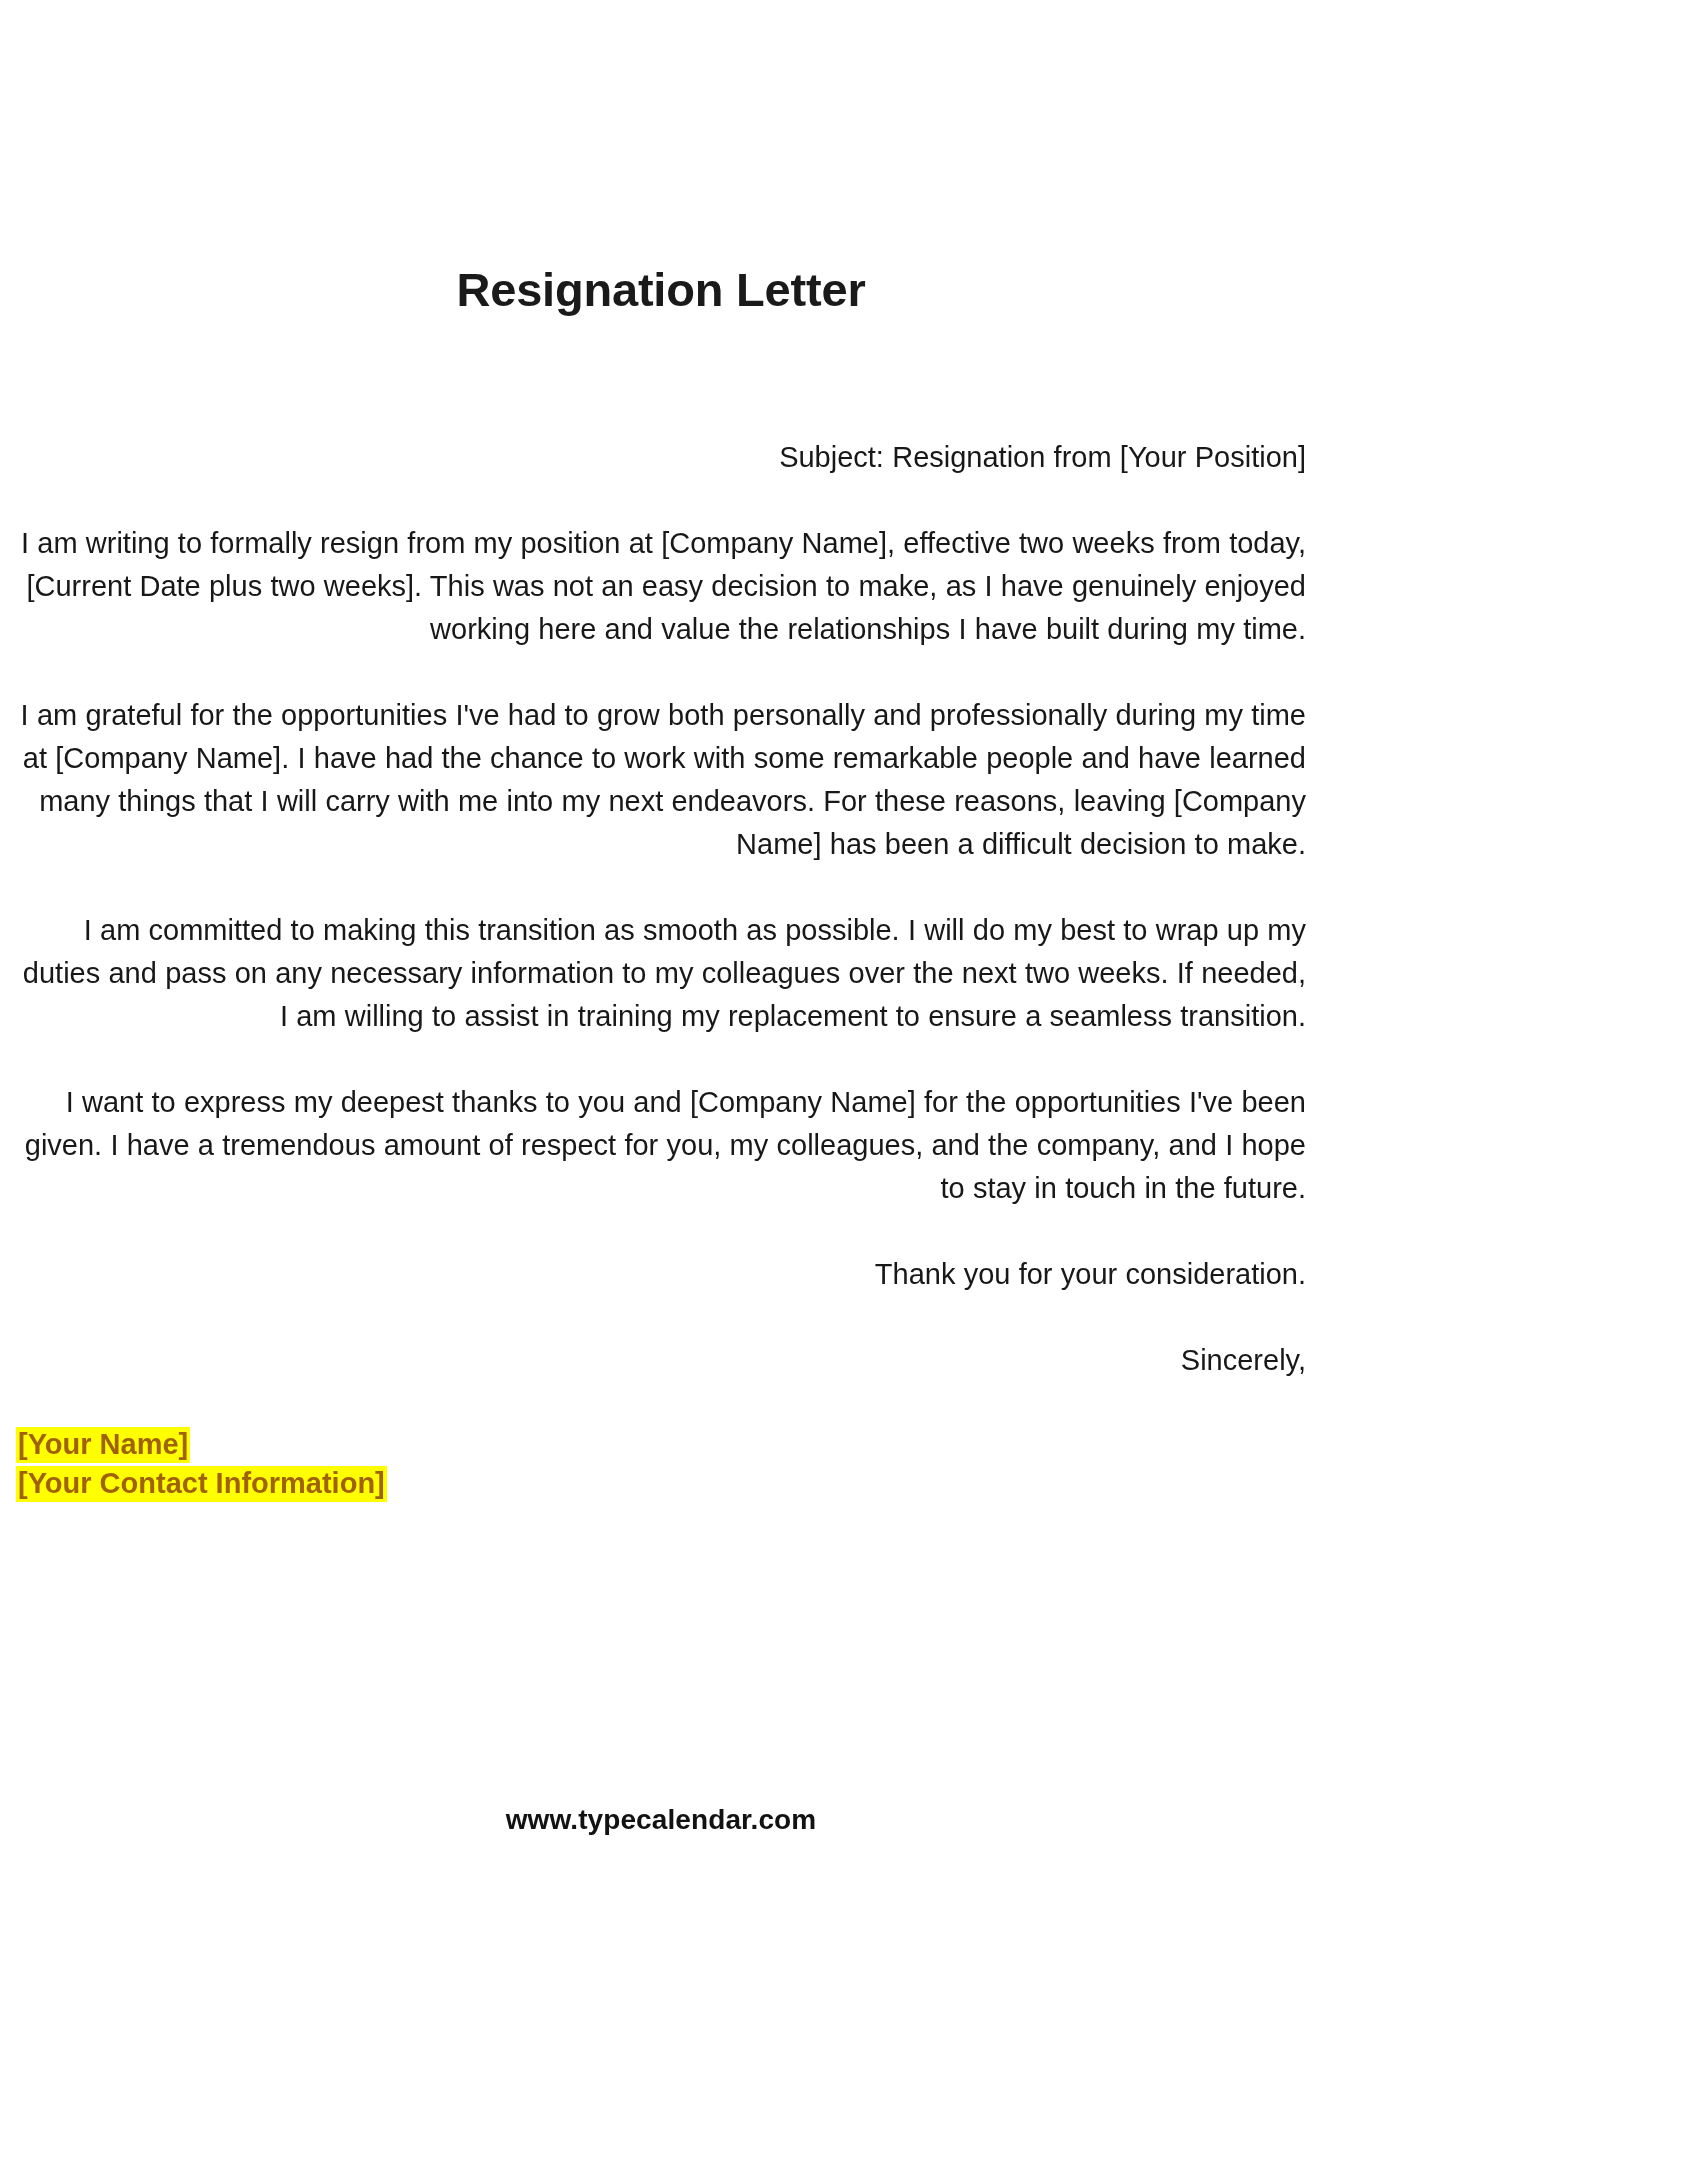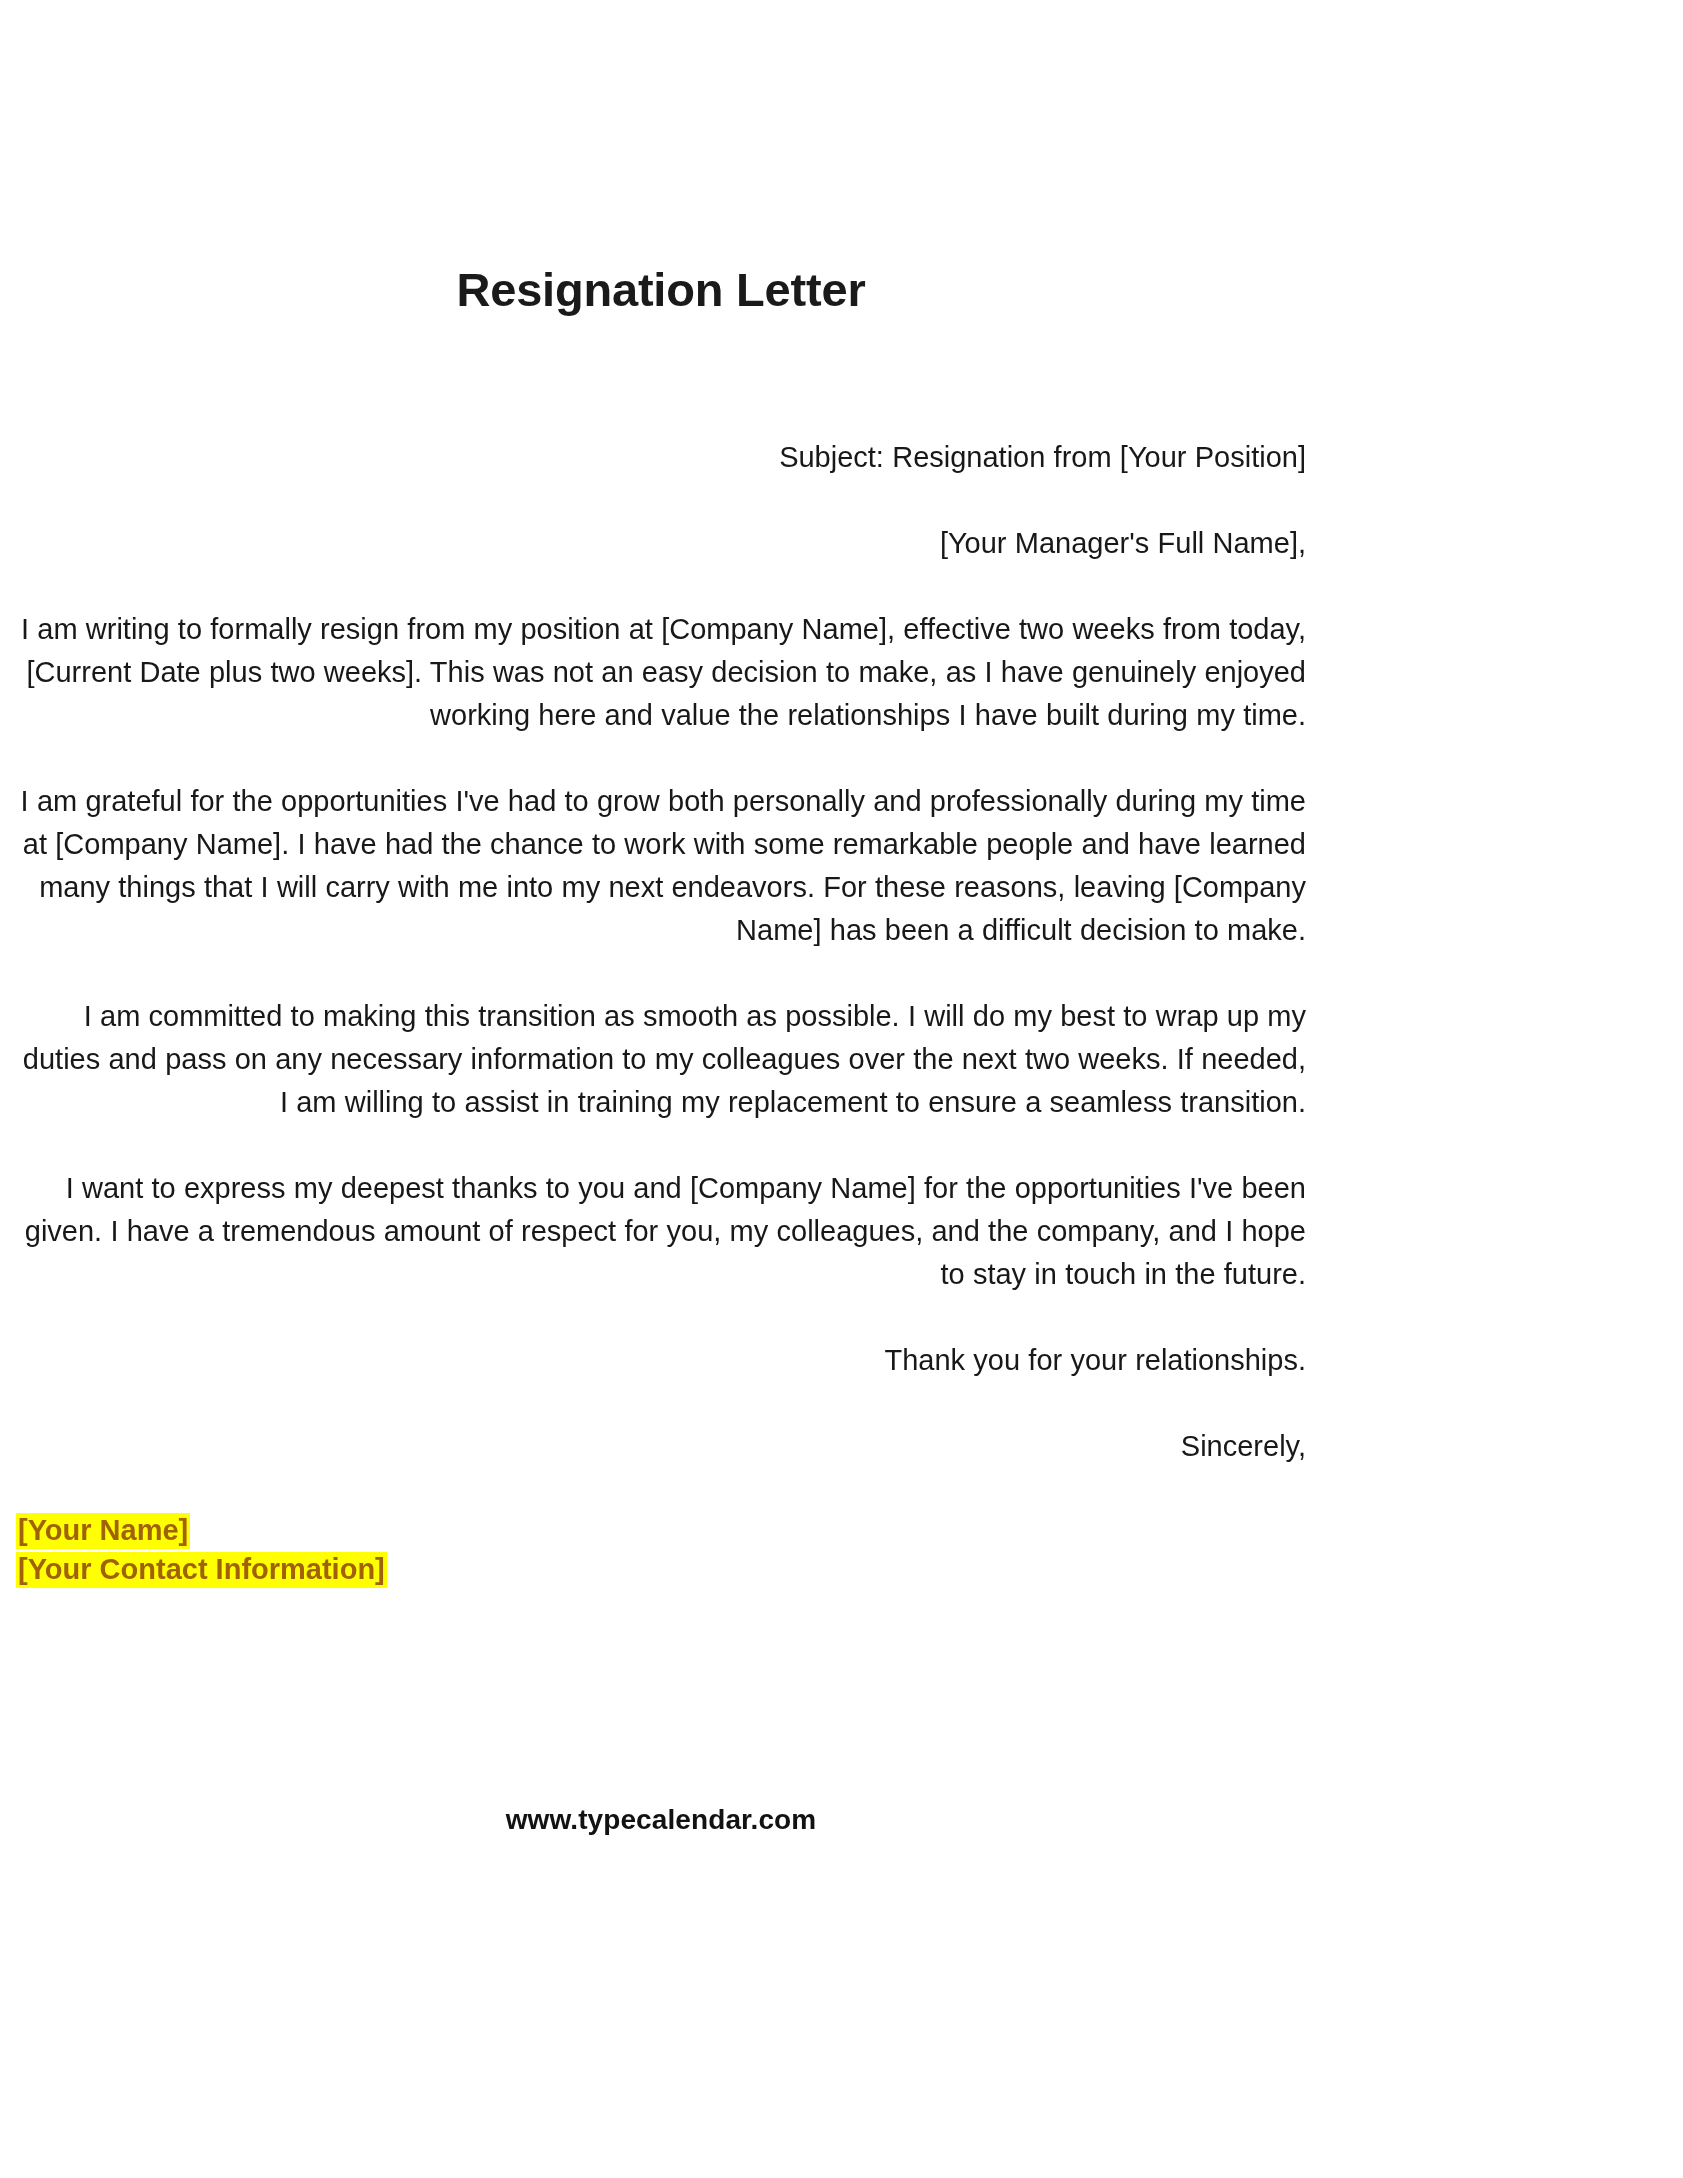--- a/index.html
+++ b/index.html
@@ -97,32 +97,31 @@
 <body>
 
 <div class="page">
 
   <h1 class="doc-title">Resignation Letter</h1>
 
   <div class="letter-body">
 
     <p class="para">Subject: Resignation from [Your Position]</p>
 
-    <p class="para">[Your Manager's Full Name],</p>
 
     <p class="para">I am writing to formally resign from my position at [Company Name], effective two weeks from today, [Current Date plus two weeks]. This was not an easy decision to make, as I have genuinely enjoyed working here and value the relationships I have built during my time.</p>
 
     <p class="para">I am grateful for the opportunities I've had to grow both personally and professionally during my time at [Company Name]. I have had the chance to work with some remarkable people and have learned many things that I will carry with me into my next endeavors. For these reasons, leaving [Company Name] has been a difficult decision to make.</p>
 
 
     <p class="para">I am committed to making this transition as smooth as possible. I will do my best to wrap up my duties and pass on any necessary information to my colleagues over the next two weeks. If needed, I am willing to assist in training my replacement to ensure a seamless transition.</p>
 
     <p class="para">I want to express my deepest thanks to you and [Company Name] for the opportunities I've been given. I have a tremendous amount of respect for you, my colleagues, and the company, and I hope to stay in touch in the future.</p>
 
-    <p class="para">Thank you for your relationships.</p>
+    <p class="para">Thank you for your consideration.</p>
 
     <p class="para">Sincerely,</p>
 
     <div class="sig-block">
       <span class="sig-line"><span class="hl">[Your Name]</span></span>
       <span class="sig-line"><span class="hl">[Your Contact Information]</span></span>
     </div>
 
   </div>
 

